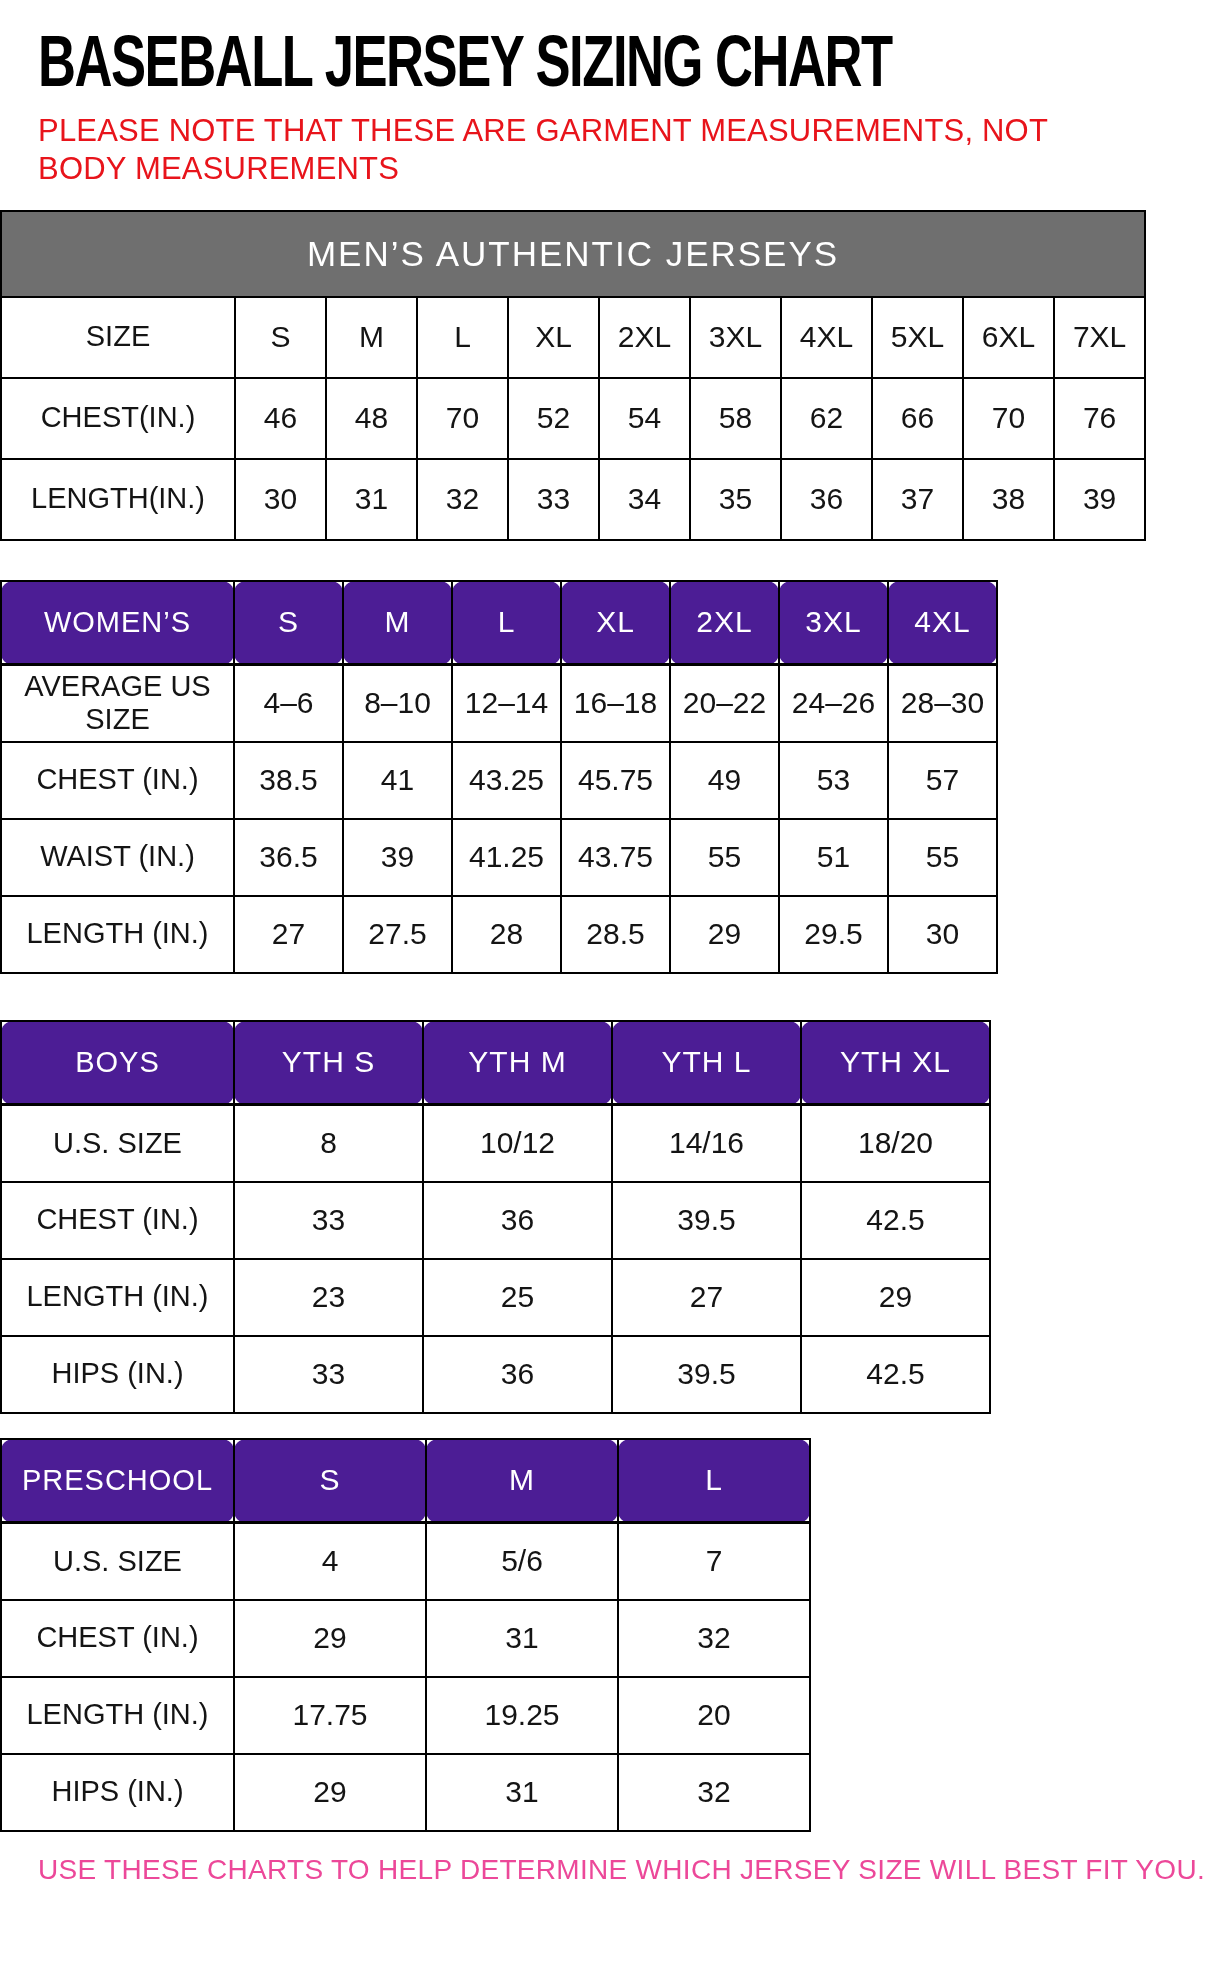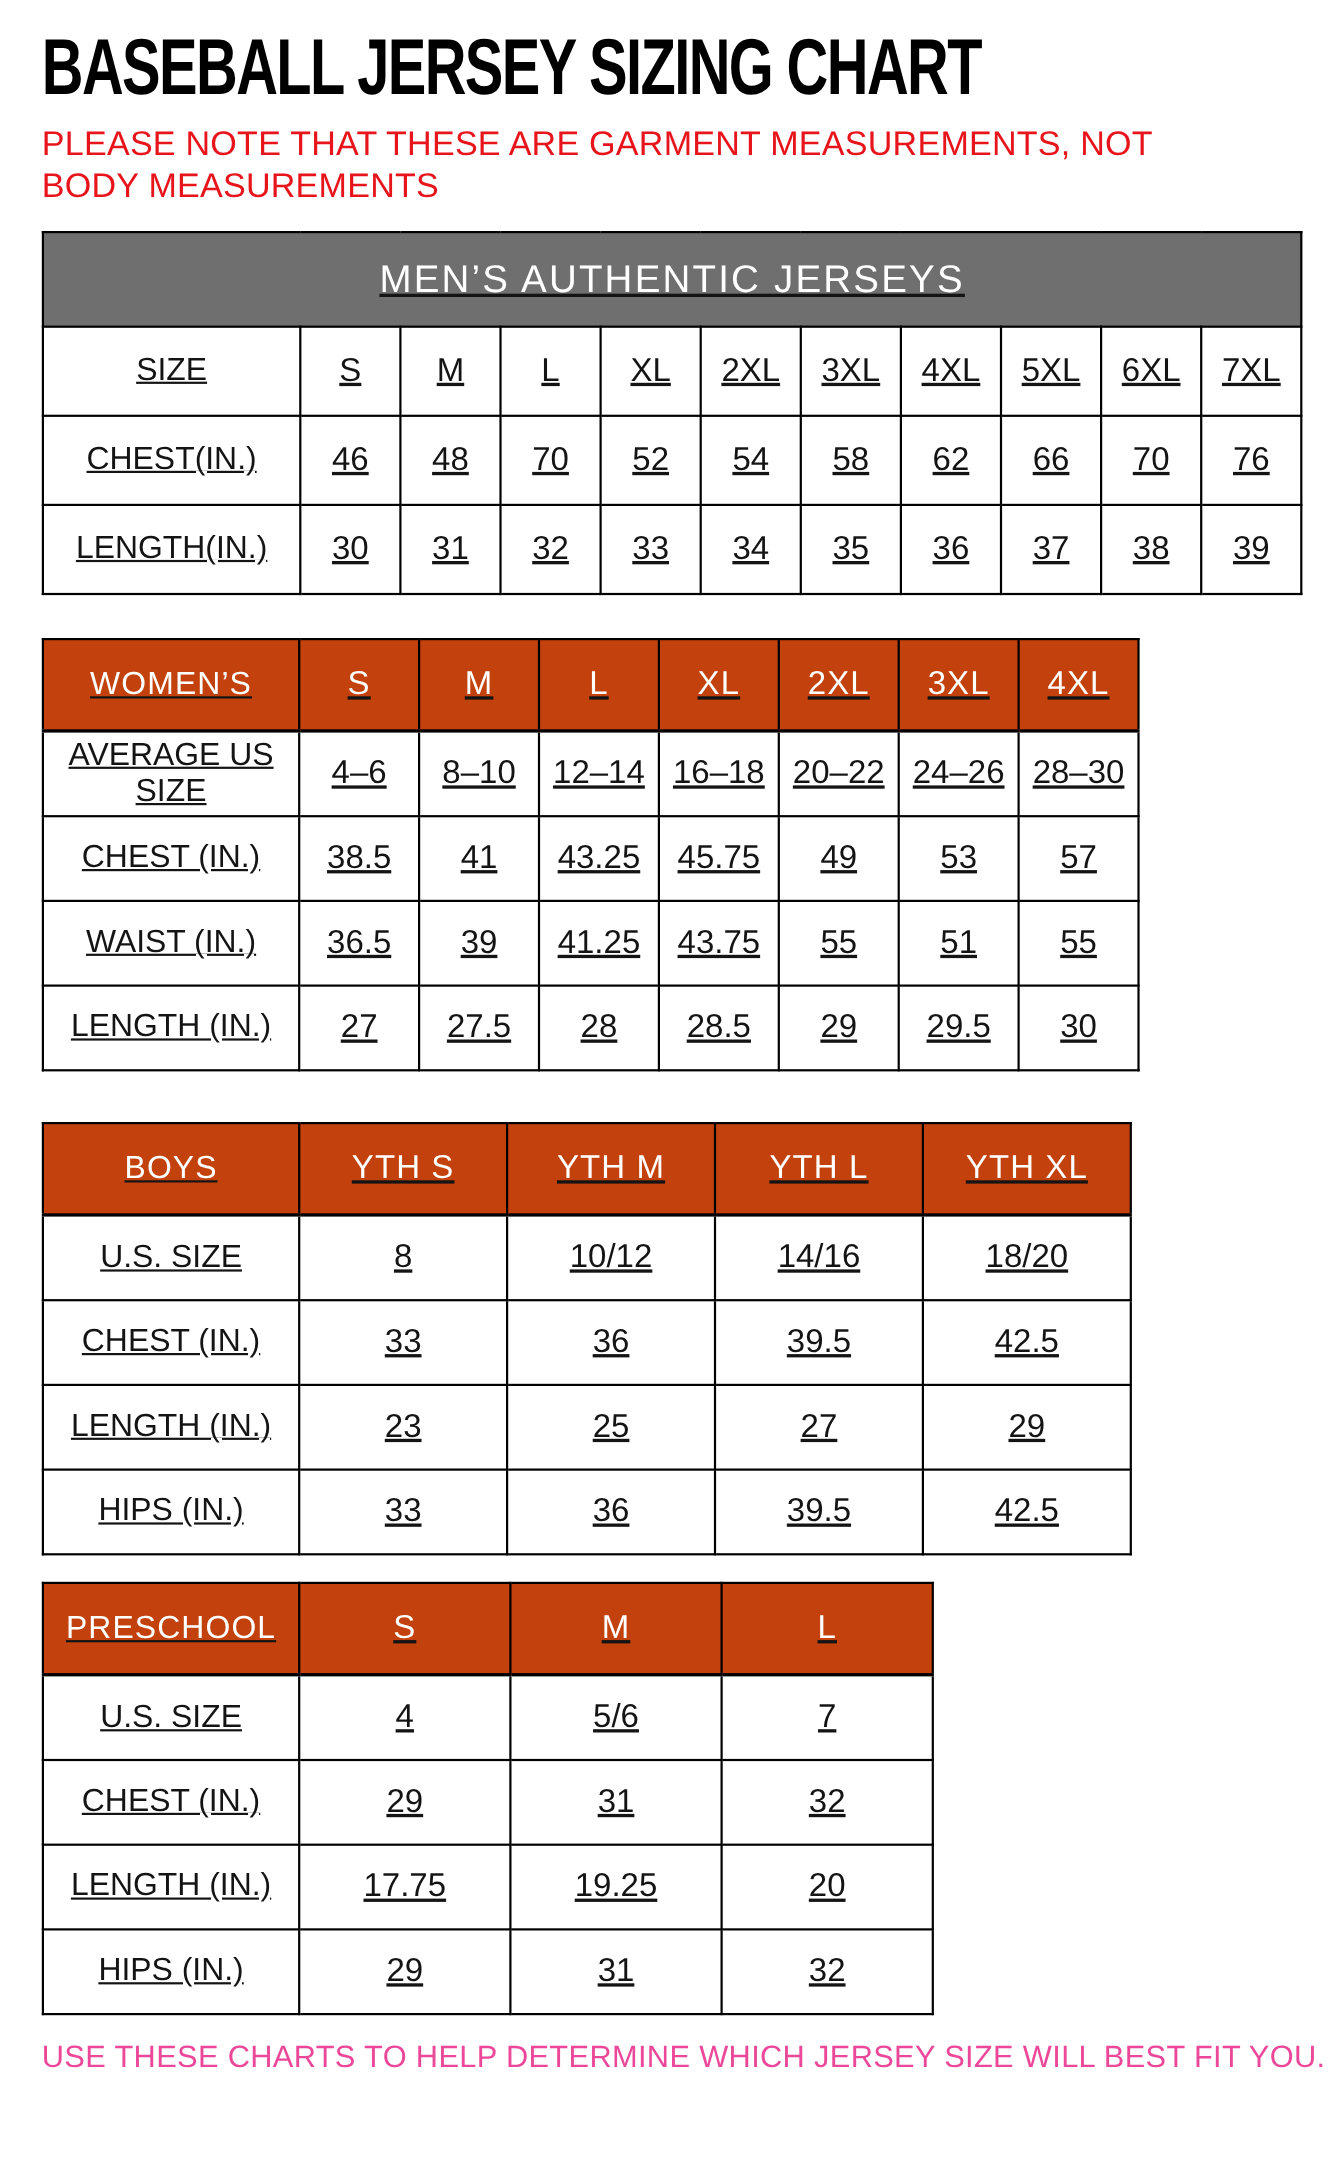--- a/index.html
+++ b/index.html
@@ -11,40 +11,40 @@
   .title{margin:26px 0 0 38px;height:70px;}
   .title-inner{
     display:inline-block;font-size:72px;font-weight:bold;color:#000;
     letter-spacing:-2px;white-space:nowrap;line-height:70px;
     transform:scaleX(0.73);transform-origin:0 50%;
   }
   .note{
     margin:16px 36px 0 38px;max-width:1090px;
     font-size:31px;line-height:1.22;color:#e8141b;letter-spacing:0.2px;
   }
-  .tbl{border-collapse:collapse;table-layout:fixed;margin-left:38px;text-decoration:underline;}
+  .tbl{border-collapse:collapse;table-layout:fixed;}
   .tbl td{
     border:2px solid #000;text-align:center;vertical-align:middle;
     font-size:30px;color:#141414;padding:0 6px;line-height:1.15;
   }
   .tbl td.lbl{font-size:29px;}
   .mens{margin-top:22px;width:1144px;}
   .mens tr{height:81px;}
   .mens tr.band-row{height:86px;}
   .mens td.band{
     background:#6f6f6f;color:#ffffff;font-size:35px;letter-spacing:2px;
   }
   .womens{margin-top:39px;width:996px;}
   .boys{margin-top:46px;width:989px;}
   .pre{margin-top:24px;width:809px;}
   .womens tr,.boys tr,.pre tr{height:77px;}
   .womens tr.ghdr,.boys tr.ghdr,.pre tr.ghdr{height:84px;}
   tr.ghdr td{
-    background:#c2410c;color:#ffffff;border-bottom-width:3px;
-    letter-spacing:1px;font-size:30px;
+    background:#4c1d95;color:#ffffff;border-bottom-width:3px;
+    letter-spacing:1px;font-size:30px;border-radius:12px;
   }
   .footer{
     margin:22px 0 0 38px;font-size:28px;color:#ec4899;
     letter-spacing:0.3px;white-space:nowrap;
   }
 </style>
 </head>
 <body>
 
 <div class="page">

